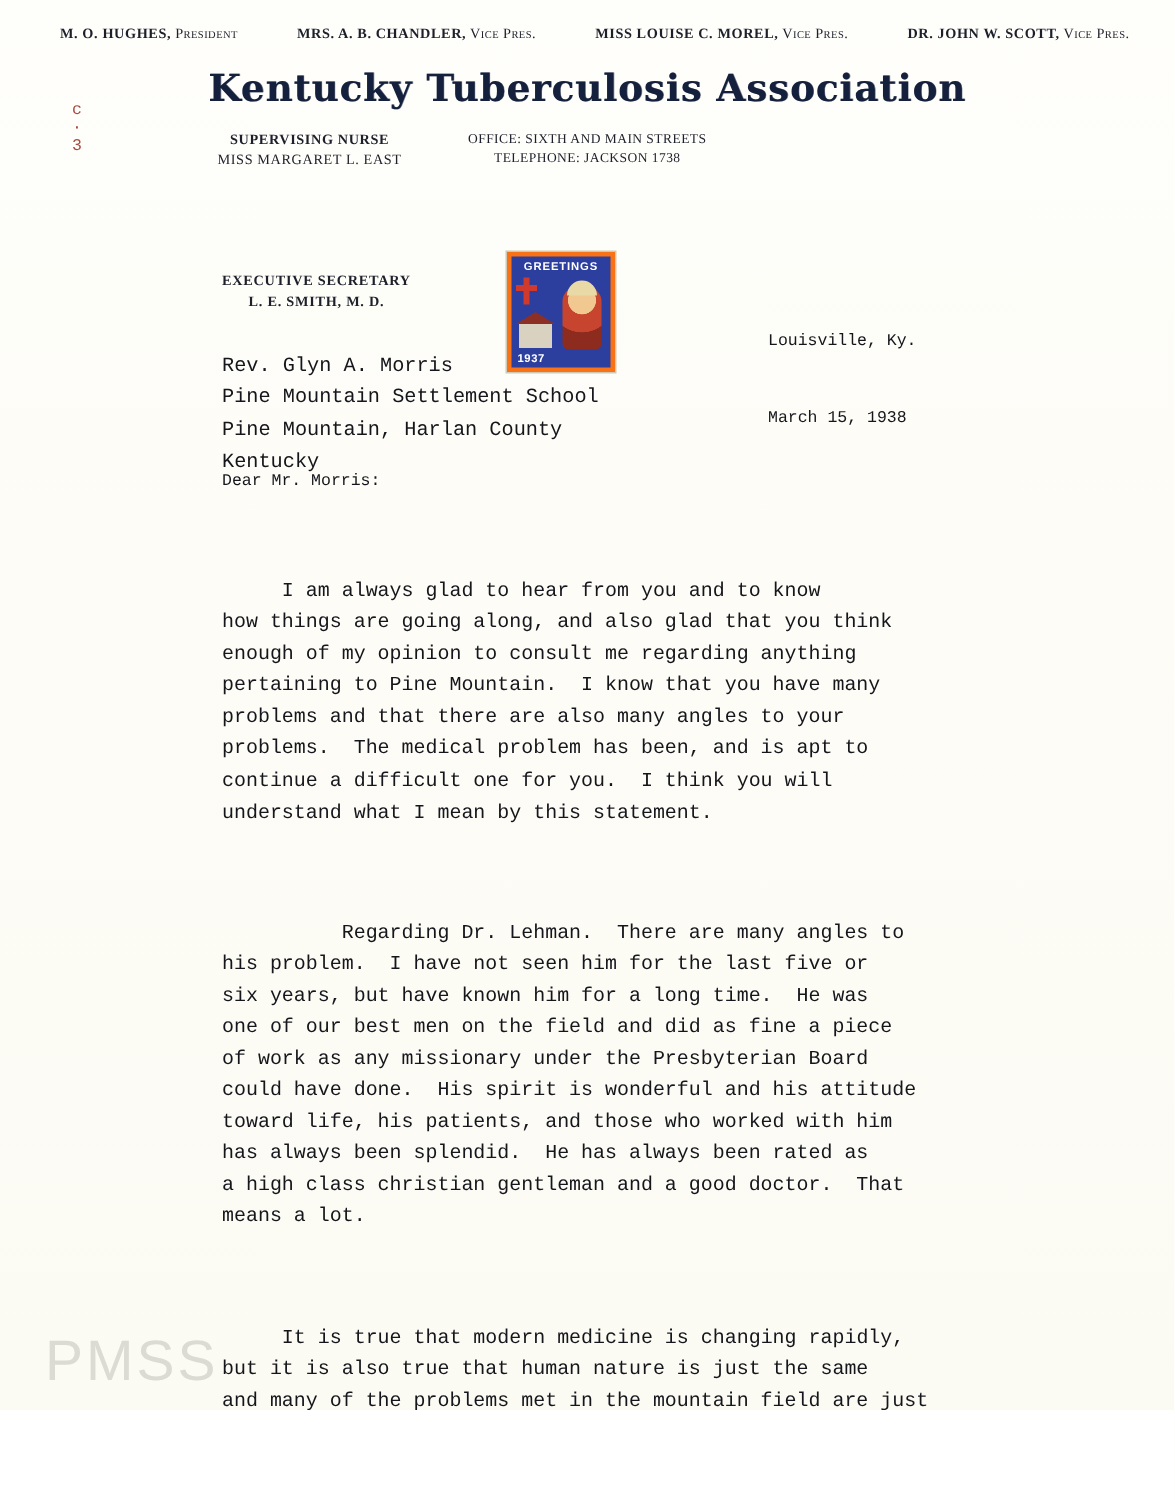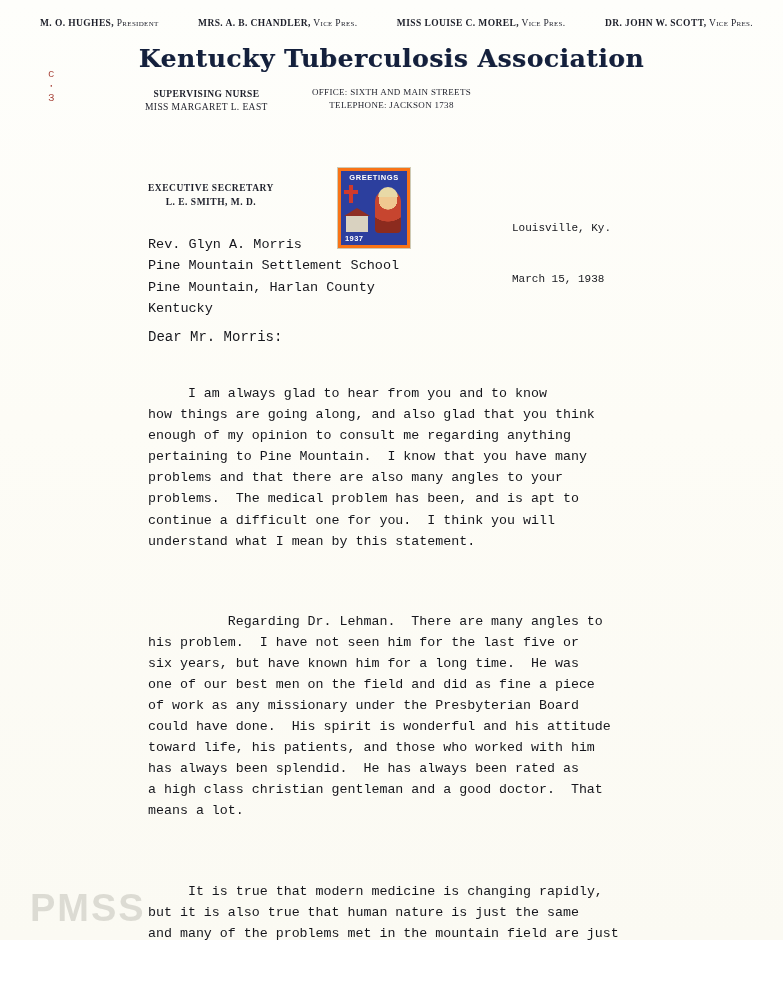--- a/index.html
+++ b/index.html
@@ -242,23 +242,23 @@
     letter-spacing: 0px;
     white-space: pre;
   }
   .addressee {
     top: 234px;
     left: 148px;
     font-size: 13.5px;
     line-height: 1.58;
   }
   .salutation {
-    top: 329px;
+    top: 315px;
     left: 148px;
-    font-size: 14px;
+    font-size: 11px;
   }
   .body-text {
     top: 341px;
     left: 148px;
     right: 40px;
     font-size: 13.3px;
     line-height: 1.585;
   }
   .body-text p {
     margin: 0 0 17px 0;
@@ -280,21 +280,21 @@
     letter-spacing: 1px;
   }
 
   
   .watermark {
     position: absolute;
     left: 30px;
     bottom: 10px;
     font-family: "Liberation Sans", sans-serif;
     font-size: 38px;
-    font-weight: bold;
+    font-weight: normal;
     letter-spacing: 2px;
     color: rgba(150,150,140,0.30);
     pointer-events: none;
     user-select: none;
   }
 </style>
 </head>
 <body>
 
 <div class="page">

